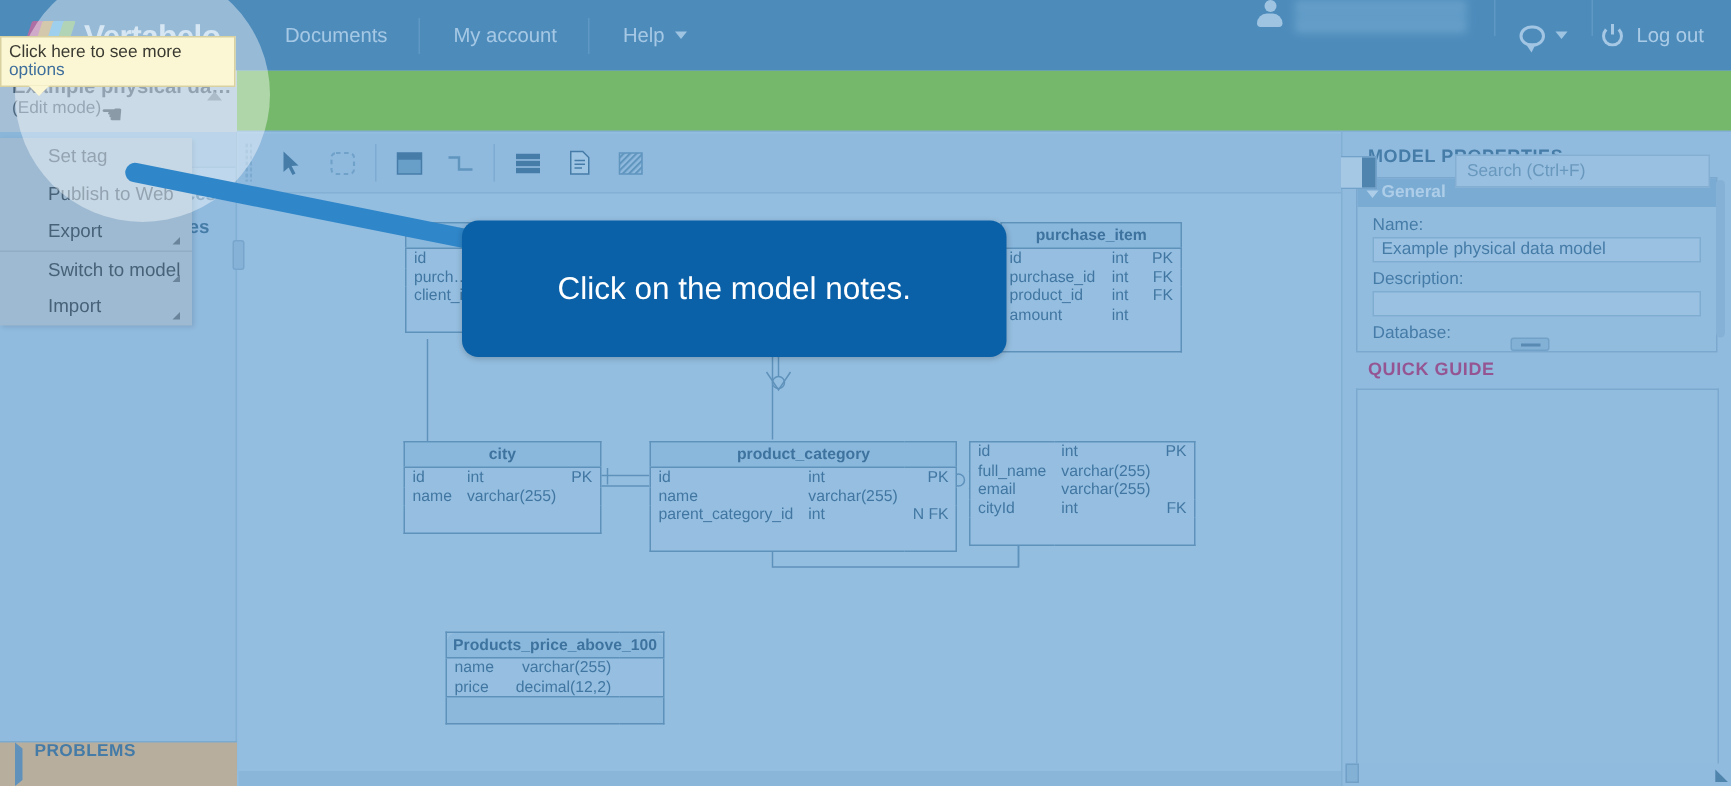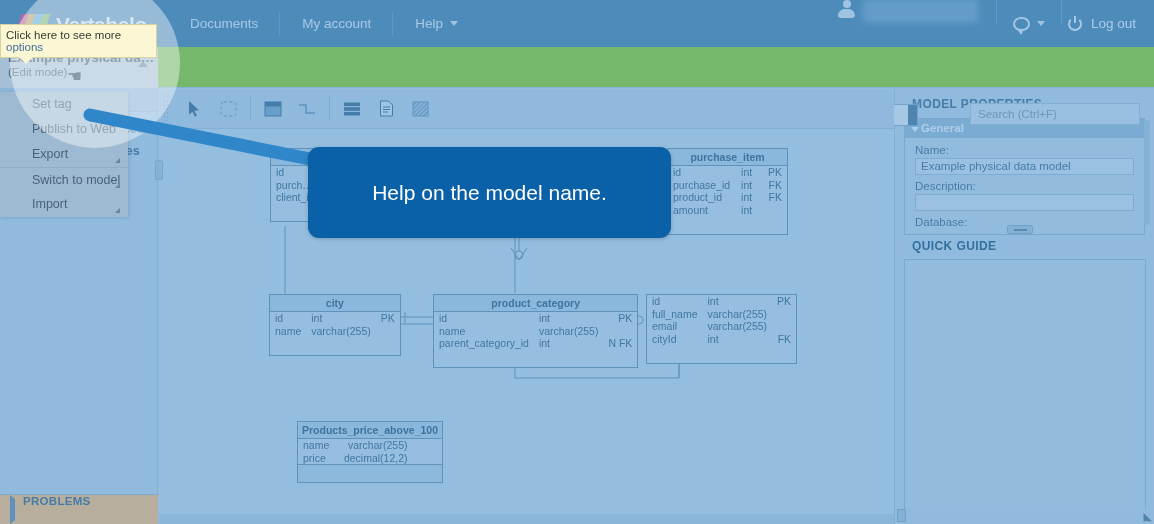--- a/index.html
+++ b/index.html
@@ -105,21 +105,21 @@
   .rp-section { margin:0 9px 0 9px; border:1px solid #8db0ca; background:#b9d3e8; }
   .rp-sec-head { height:19px; background:#8cb4d3; color:#e9f3fa; font-size:11.5px; font-weight:bold; padding:3px 0 0 16px; position:relative; }
   .rp-sec-head .tri { position:absolute; left:6px; top:8px; border-left:4px solid transparent; border-right:4px solid transparent; border-top:5px solid #e9f3fa; }
   .rp-body { padding:6px 10px 4px 10px; }
   .rp-label { font-size:11.5px; color:#2d5f84; margin-bottom:2px; }
   .rp-input { height:17px; background:#c6dcee; border:1px solid #96b8d1; font-size:11.5px; color:#2d5f84; padding:1px 5px; margin-bottom:5px; }
   .rp-scroll { position:absolute; right:4px; top:32px; width:6px; height:105px; background:#a2c0da; border-radius:3px;}
   .hsplit { position:absolute; left:112px; top:-6px; width:26px; height:9px; background:#9dbed8; border:1px solid #7ea3c0; border-radius:2px; }
   .hsplit::after { content:""; position:absolute; left:6px; top:3px; width:13px; height:2px; background:#4f7897; }
   .rp-guide { position:absolute; left:0; top:143px; width:260px; }
-  .rp-guide-title { height:28px; color:#0c4a6e; font-size:12px; font-weight:bold; padding:8px 0 0 17px; letter-spacing:.4px; }
+  .rp-guide-title { height:28px; color:#be185d; font-size:12px; font-weight:bold; padding:8px 0 0 17px; letter-spacing:.4px; }
   .rp-guide-body { margin:0 9px; height:250px; border:1px solid #8db0ca; background:#b9d3e8; border-bottom:none;}
   .rp-grip { position:absolute; left:2px; bottom:2px; width:9px; height:13px; background:#9dbed8; border:1px solid #7ea3c0; }
 
   
   .spotlight { position:absolute; left:10px; top:-22px; width:170px; height:170px; border-radius:50%; background:#ffffff; opacity:.42; z-index:62; pointer-events:none; }
   .tooltip { position:absolute; left:0px; top:24px; width:157px; background:#fbf7d4; border:1px solid #d9d2a0; color:#3a3a32; font-size:11.5px; padding:4px 5px; z-index:66; }
   .tooltip .lnk { color:#3f6f9c; }
   .tooltip::after { content:""; position:absolute; left:18px; bottom:-7px; border-left:7px solid transparent; border-right:7px solid transparent; border-top:7px solid #fbf7d4; }
   .callout { position:absolute; left:308px; top:147px; width:363px; height:91px; background:#0a61a8; border-radius:11px; color:#fff; font-size:21px; display:flex; align-items:center; justify-content:center; z-index:65; box-shadow:0 1px 4px rgba(0,0,0,.2); }
   .pointer-line { position:absolute; left:60px; top:70px; width:280px; height:130px; z-index:64; }
@@ -692,16 +692,16 @@
     </svg>
   </div>
 
   <div class="tooltip">
     <span>Click here to see more </span><span class="lnk">options</span>
   </div>
 
   <div class="cursor-hand"></div>
 
   <div class="callout">
-    <span>Help on the model name.</span>
+    <span>Click on the model notes.</span>
   </div>
 
 </div>
 
 </body></html>

